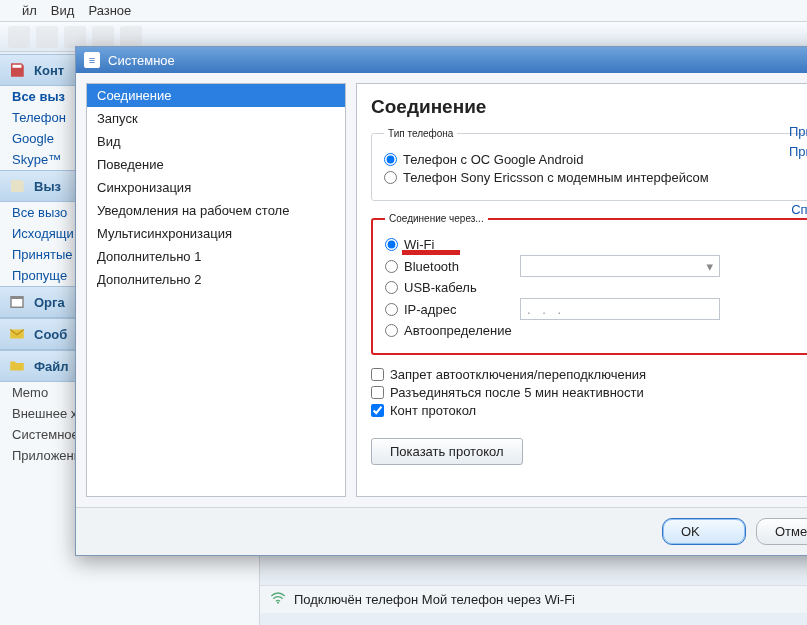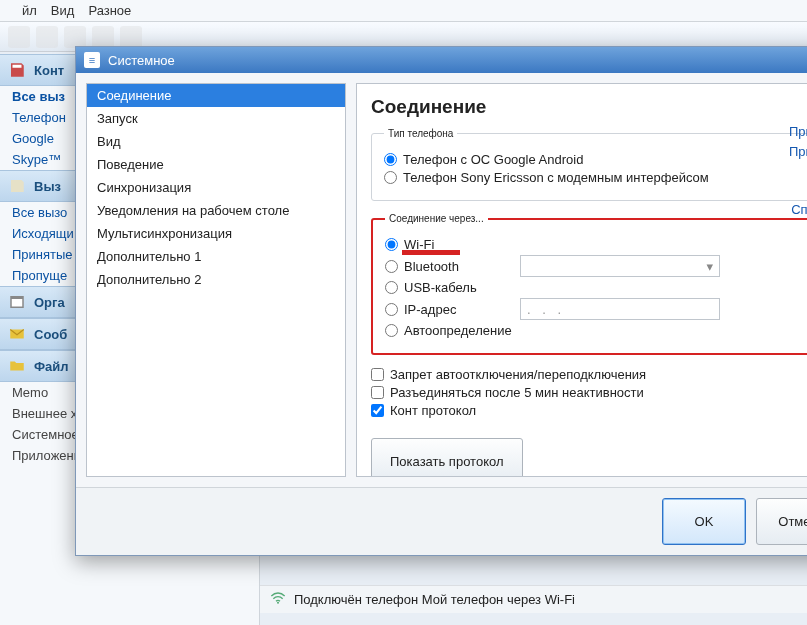--- a/index.html
+++ b/index.html
@@ -205,38 +205,38 @@
 
   .btn-row {
     display:flex;
     gap:14px;
     margin-top:20px;
   }
   .btn {
     border:1px solid #acb3bb;
     border-radius:3px;
     background:linear-gradient(#fdfefe,#e6ecf2);
-    padding:15px 18px;
+    padding:5px 18px;
     cursor:pointer;
     min-width:150px;
-    text-align:center;
+    text-align:left;
     color:#222;
   }
   .btn.disabled {
     color:#888;
   }
   .dlg-footer {
     border-top:1px solid #d0d5da;
     padding:10px 14px;
     display:flex;
     justify-content:flex-end;
     gap:10px;
     background:#f0f3f6;
   }
-  .dlg-footer .btn { min-width:84px; }
+  .dlg-footer .btn { min-width:84px;border-radius:10px; }
   .dlg-footer .btn.primary {
     border:1px solid #2f72c8;
     box-shadow:0 0 0 1px #8fc1f1 inset;
     background:linear-gradient(#f4faff,#d3e7fb);
   }
 </style>
 </head>
 <body>
 
 <div class="main-menu">

